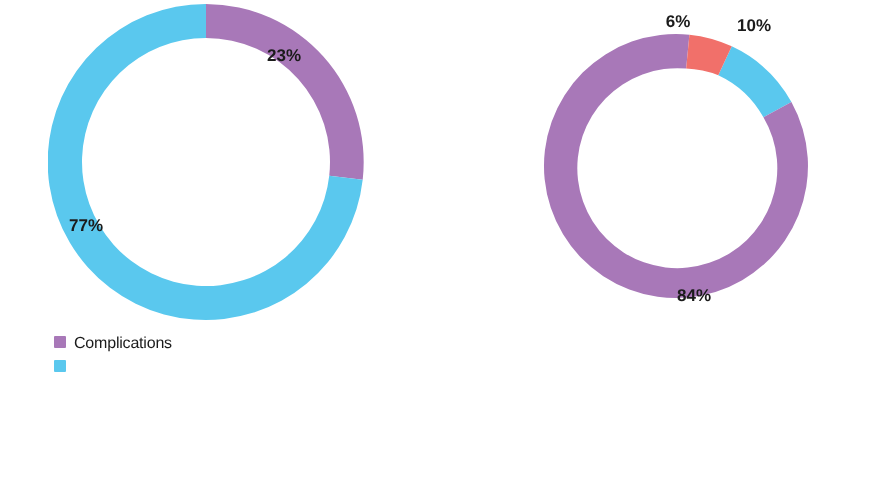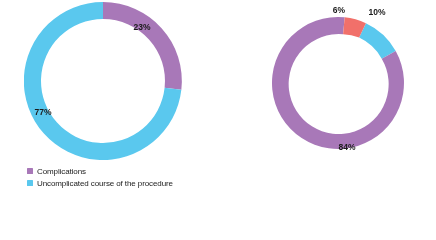--- a/index.html
+++ b/index.html
@@ -103,21 +103,20 @@
       </svg>
     </div>
 
     <div class="legend legend-left">
       <div class="legend-item">
         <span class="legend-swatch" style="background:#a878b8"></span>
         <span class="legend-label">Complications</span>
       </div>
       <div class="legend-item">
         <span class="legend-swatch" style="background:#5ac8ee"></span>
-        <span class="legend-label">Uncomplicated course of the procedure</span>
       </div>
     </div>
   </div>
 
   <div class="panel panel-right">
     <div class="donut-wrap">
       <svg class="donut-svg" width="218" height="165" viewBox="0 0 218 165">
 
         <g>
 

